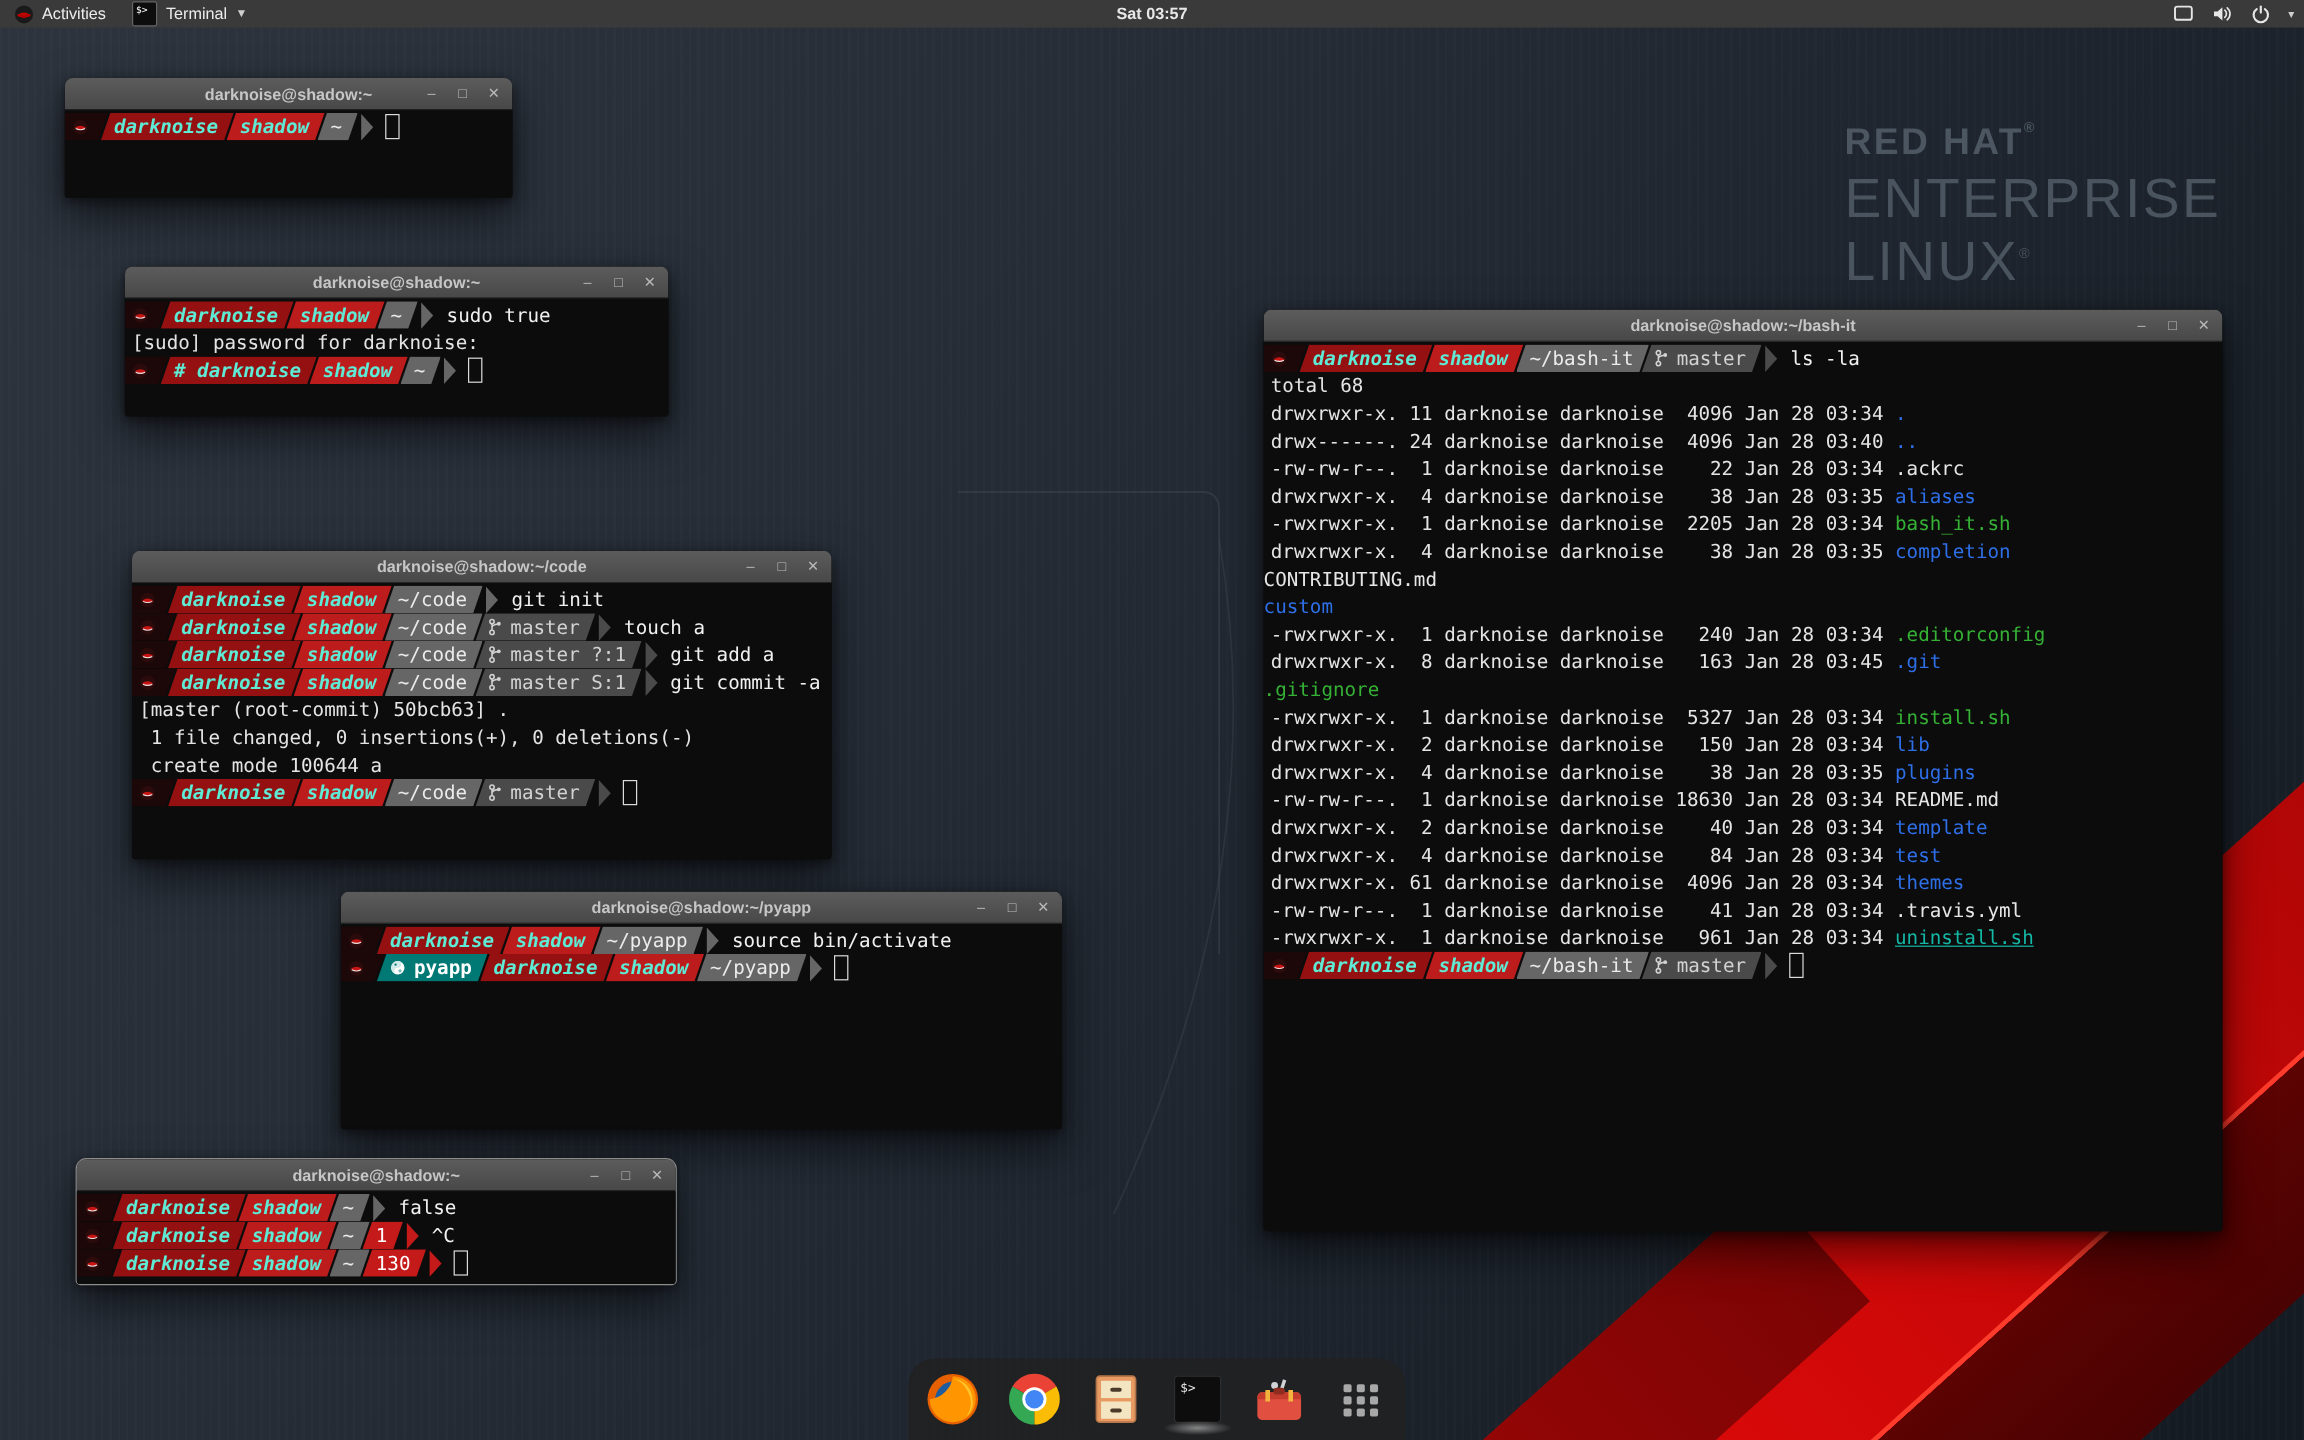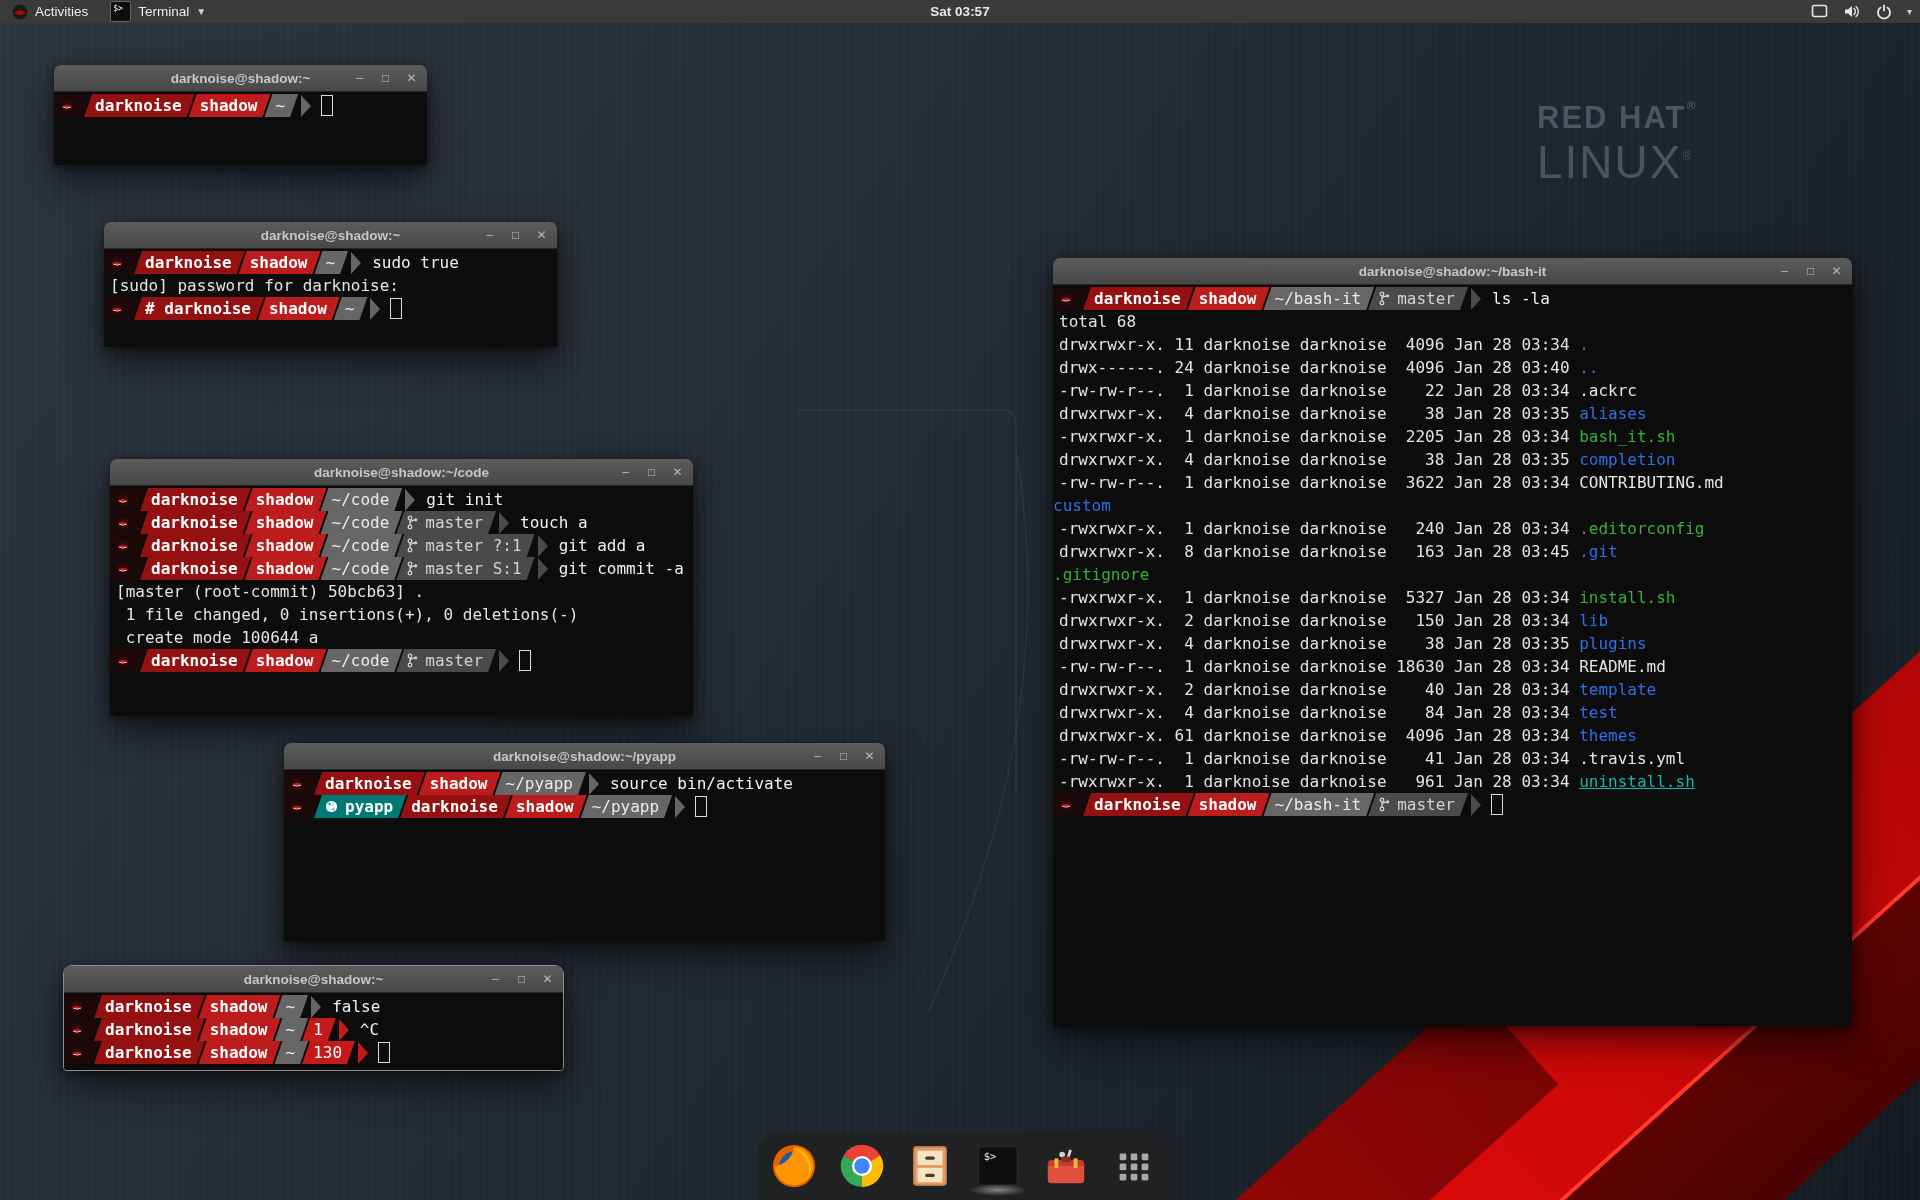--- a/index.html
+++ b/index.html
@@ -44,21 +44,21 @@
   .wbtns{position:absolute;right:9px;top:0;bottom:0;display:flex;align-items:center;gap:13px;}
   .wbtn{color:#b9b9b9;font-size:12px;width:13px;text-align:center;cursor:default;}
   .tbody{position:absolute;top:27px;left:0;right:0;bottom:0;background:#0c0c0c;overflow:hidden;
     font-family:"DejaVu Sans Mono",monospace;font-size:16px;color:#e6e6e6;padding-top:2px;
     border-radius:0 0 3px 3px;}
   .tline{height:23px;display:flex;align-items:stretch;white-space:pre;}
   .seg{display:flex;align-items:center;padding:0 13px 0 11px;margin-left:-6px;
     clip-path:polygon(8px 0,100% 0,calc(100% - 8px) 100%,0 100%);}
   .seg-os{margin-left:0;padding:0 9px 0 6px;background:#1c0808;
     clip-path:polygon(0 0,100% 0,calc(100% - 8px) 100%,0 100%);}
-  .seg-user,.seg-host{font-weight:bold;color:#ffffff;}
+  .seg-user,.seg-host{font-weight:bold;color:#5eead4;font-style:italic;}
   .seg-path{color:#ebebeb;}
   .seg-git{color:#d2d2d2;}
   .seg-exit{color:#fff;}
   .seg-venv{color:#fff;font-weight:bold;}
   .seg svg{margin-right:7px;flex:none;}
   .parrow{width:0;height:0;border-top:11.5px solid transparent;border-bottom:11.5px solid transparent;
     border-left:10px solid #666;margin-left:3px;align-self:center;}
   .cmd{margin-left:11px;line-height:23px;color:#f1f1f1;}
   .out{padding-left:6px;line-height:23px;color:#e4e4e4;}
   .fname{line-height:23px;}
@@ -86,20 +86,21 @@
     <div class="stripe" style="left:1140px;top:1115px;width:430px;height:130px;transform:rotate(-42deg);
              background:linear-gradient(90deg,#9c0606,#7b0404);"></div>
   </div>
   <svg class="deco" width="1920" height="1200">
     <path d="M798 410 H1002 Q1016 410 1016 426 V795" fill="none" stroke="#3d454f" stroke-width="1.5" opacity="0.55"></path>
     <path d="M1016 450 Q1062 720 928 1012" fill="none" stroke="#3d454f" stroke-width="1.5" opacity="0.45"></path>
   </svg>
 
   <div class="brand">
     <div class="b1"><span>RED HAT</span><sup>®</sup></div>
+    <div class="b2"><span>ENTERPRISE</span></div>
     <div class="b3"><span>LINUX</span><sup>®</sup></div>
   </div>
 
   <div class="topbar">
     <div class="tb-left">
       <div class="activities">
         <svg width="16" height="16" viewBox="0 0 16 16">
           <circle cx="8" cy="8" r="7.5" fill="#1a1a1a"></circle>
           <path d="M2.5 8.6 Q8 4.2 13.5 8.6 Q11 11 8 11 Q5 11 2.5 8.6z" fill="#d40000"></path>
           <ellipse cx="8" cy="9" rx="6" ry="1.3" fill="#b00000"></ellipse>
@@ -306,21 +307,21 @@
                 <path d="M3 4.8 V10.2 M3 8 Q3 5.5 8 5 " fill="none" stroke="#d2d2d2" stroke-width="1.3"></path>
                 <circle cx="8.7" cy="4.8" r="1.6" fill="#d2d2d2"></circle>
               </svg>master</span><span class="parrow" style="border-left-color: rgb(74, 74, 74);"></span><span class="cmd">ls -la</span></div>
           <div class="tline"><span class="out">total 68</span></div>
           <div class="tline"><span class="out">drwxrwxr-x. 11 darknoise darknoise  4096 Jan 28 03:34 </span><span class="fname" style="color: rgb(46, 111, 232);">.</span></div>
           <div class="tline"><span class="out">drwx------. 24 darknoise darknoise  4096 Jan 28 03:40 </span><span class="fname" style="color: rgb(46, 111, 232);">..</span></div>
           <div class="tline"><span class="out">-rw-rw-r--.  1 darknoise darknoise    22 Jan 28 03:34 </span><span class="fname" style="color: rgb(230, 230, 230);">.ackrc</span></div>
           <div class="tline"><span class="out">drwxrwxr-x.  4 darknoise darknoise    38 Jan 28 03:35 </span><span class="fname" style="color: rgb(46, 111, 232);">aliases</span></div>
           <div class="tline"><span class="out">-rwxrwxr-x.  1 darknoise darknoise  2205 Jan 28 03:34 </span><span class="fname" style="color: rgb(53, 177, 53);">bash_it.sh</span></div>
           <div class="tline"><span class="out">drwxrwxr-x.  4 darknoise darknoise    38 Jan 28 03:35 </span><span class="fname" style="color: rgb(46, 111, 232);">completion</span></div>
-          <div class="tline"><span class="out">-rw-rw-r--.  1 darknoise darknoise  3622 Jan 28 03:34 </span><span class="fname" style="color: rgb(230, 230, 230);">CONTRIBUTING.md</span></div>
+          <div class="tline"><span class="fname" style="color: rgb(230, 230, 230);">CONTRIBUTING.md</span></div>
           <div class="tline"><span class="fname" style="color: rgb(46, 111, 232);">custom</span></div>
           <div class="tline"><span class="out">-rwxrwxr-x.  1 darknoise darknoise   240 Jan 28 03:34 </span><span class="fname" style="color: rgb(53, 177, 53);">.editorconfig</span></div>
           <div class="tline"><span class="out">drwxrwxr-x.  8 darknoise darknoise   163 Jan 28 03:45 </span><span class="fname" style="color: rgb(46, 111, 232);">.git</span></div>
           <div class="tline"><span class="fname" style="color: rgb(53, 177, 53);">.gitignore</span></div>
           <div class="tline"><span class="out">-rwxrwxr-x.  1 darknoise darknoise  5327 Jan 28 03:34 </span><span class="fname" style="color: rgb(53, 177, 53);">install.sh</span></div>
           <div class="tline"><span class="out">drwxrwxr-x.  2 darknoise darknoise   150 Jan 28 03:34 </span><span class="fname" style="color: rgb(46, 111, 232);">lib</span></div>
           <div class="tline"><span class="out">drwxrwxr-x.  4 darknoise darknoise    38 Jan 28 03:35 </span><span class="fname" style="color: rgb(46, 111, 232);">plugins</span></div>
           <div class="tline"><span class="out">-rw-rw-r--.  1 darknoise darknoise 18630 Jan 28 03:34 </span><span class="fname" style="color: rgb(230, 230, 230);">README.md</span></div>
           <div class="tline"><span class="out">drwxrwxr-x.  2 darknoise darknoise    40 Jan 28 03:34 </span><span class="fname" style="color: rgb(46, 111, 232);">template</span></div>
           <div class="tline"><span class="out">drwxrwxr-x.  4 darknoise darknoise    84 Jan 28 03:34 </span><span class="fname" style="color: rgb(46, 111, 232);">test</span></div>

